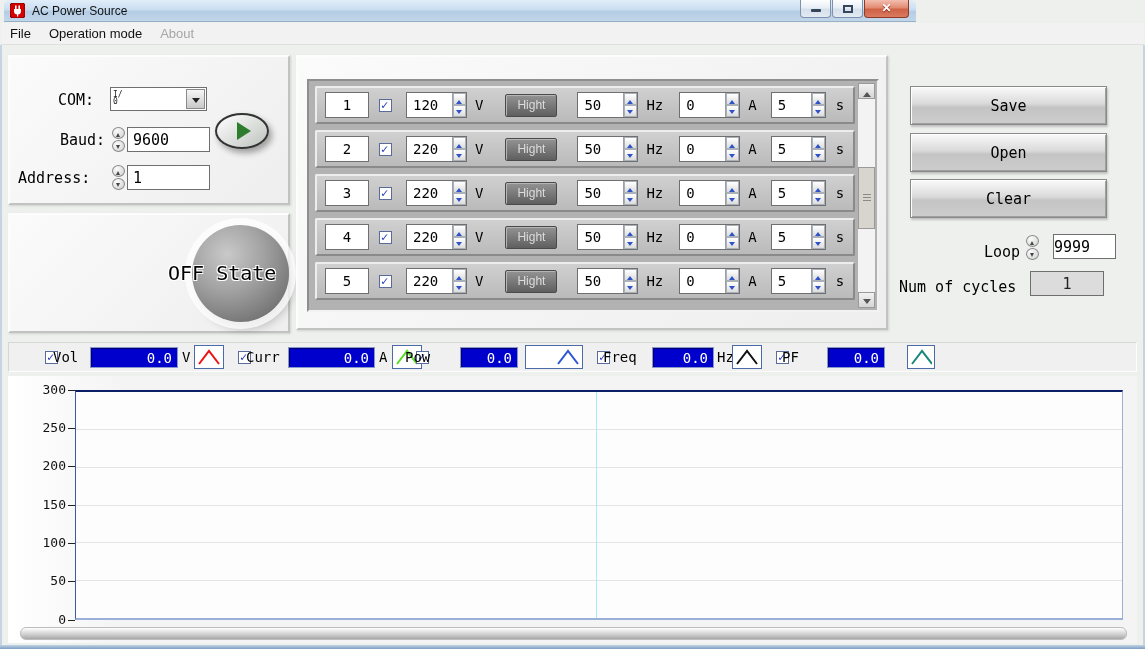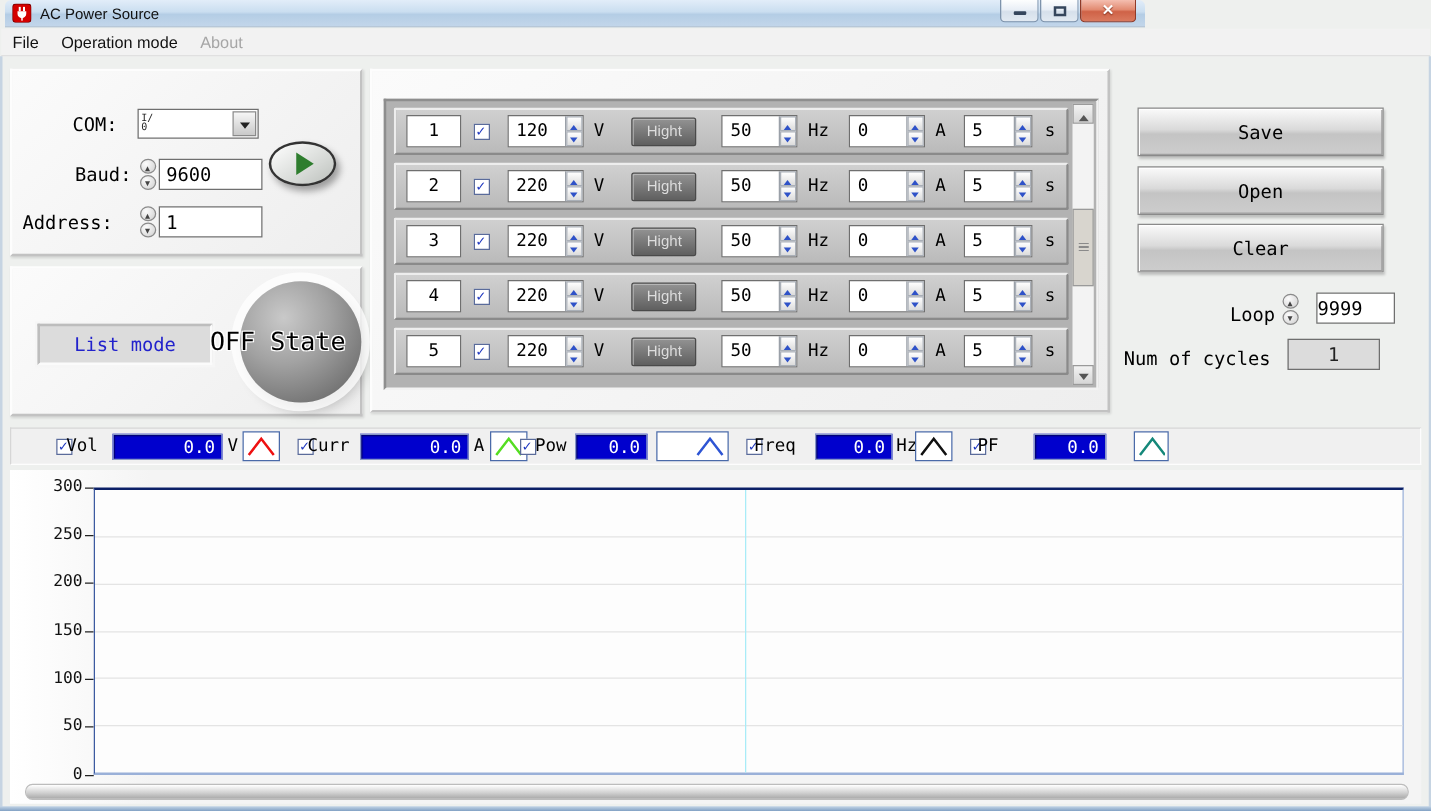--- a/index.html
+++ b/index.html
@@ -194,21 +194,20 @@
   <div class="txtbox" style="left:117px;top:70px;width:83px;">9600</div>
   <span class="lbl" style="left:8px;top:112px;">Address:</span>
   <div class="lspin" style="left:102px;top:108px;">
     <i class="up"></i>
       <i class="dn"></i>
   </div>
   <div class="txtbox" style="left:117px;top:108px;width:83px;">1</div>
 </div>
 
 <div class="panel mode">
-  <div class="listmode-btn">List mode</div>
   <div class="sphere"></div>
   <div class="state-text">OFF State</div>
 </div>
 
 <div class="panel steps">
   <div class="list">
     <div id="rows">
   <div class="row">
     <div class="numbox">1</div>
     <span class="cbx"></span>
@@ -434,21 +433,21 @@
   <span class="mg-label" style="left:237px;">Curr</span>
   <div class="disp" style="left:279px;width:87px;">0.0</div>
   <span class="mg-label" style="left:370px;">A</span>
   <div class="peak" style="left:383px;width:30px;">
     <svg width="24" height="18">
         <polyline points="2,16 12,3 22,16" fill="none" stroke-width="2" stroke="#55dd22"></polyline>
       </svg>
   </div>
 
   <span class="cbx mg-cb" style="left:397px;"></span>
-  <span class="mg-label" style="left:419px;">Pow</span>
+  <span class="mg-label" style="left:396px;">Pow</span>
   <div class="disp" style="left:451px;width:58px;">0.0</div>
   <div class="peak" style="left:516px;width:58px;">
     <svg width="24" height="18">
         <polyline points="2,16 12,3 22,16" fill="none" stroke-width="2" stroke="#2e55d4"></polyline>
       </svg>
   </div>
 
   <span class="cbx mg-cb" style="left:578px;"></span>
   <span class="mg-label" style="left:594px;">Freq</span>
   <div class="disp" style="left:643px;width:62px;">0.0</div>

